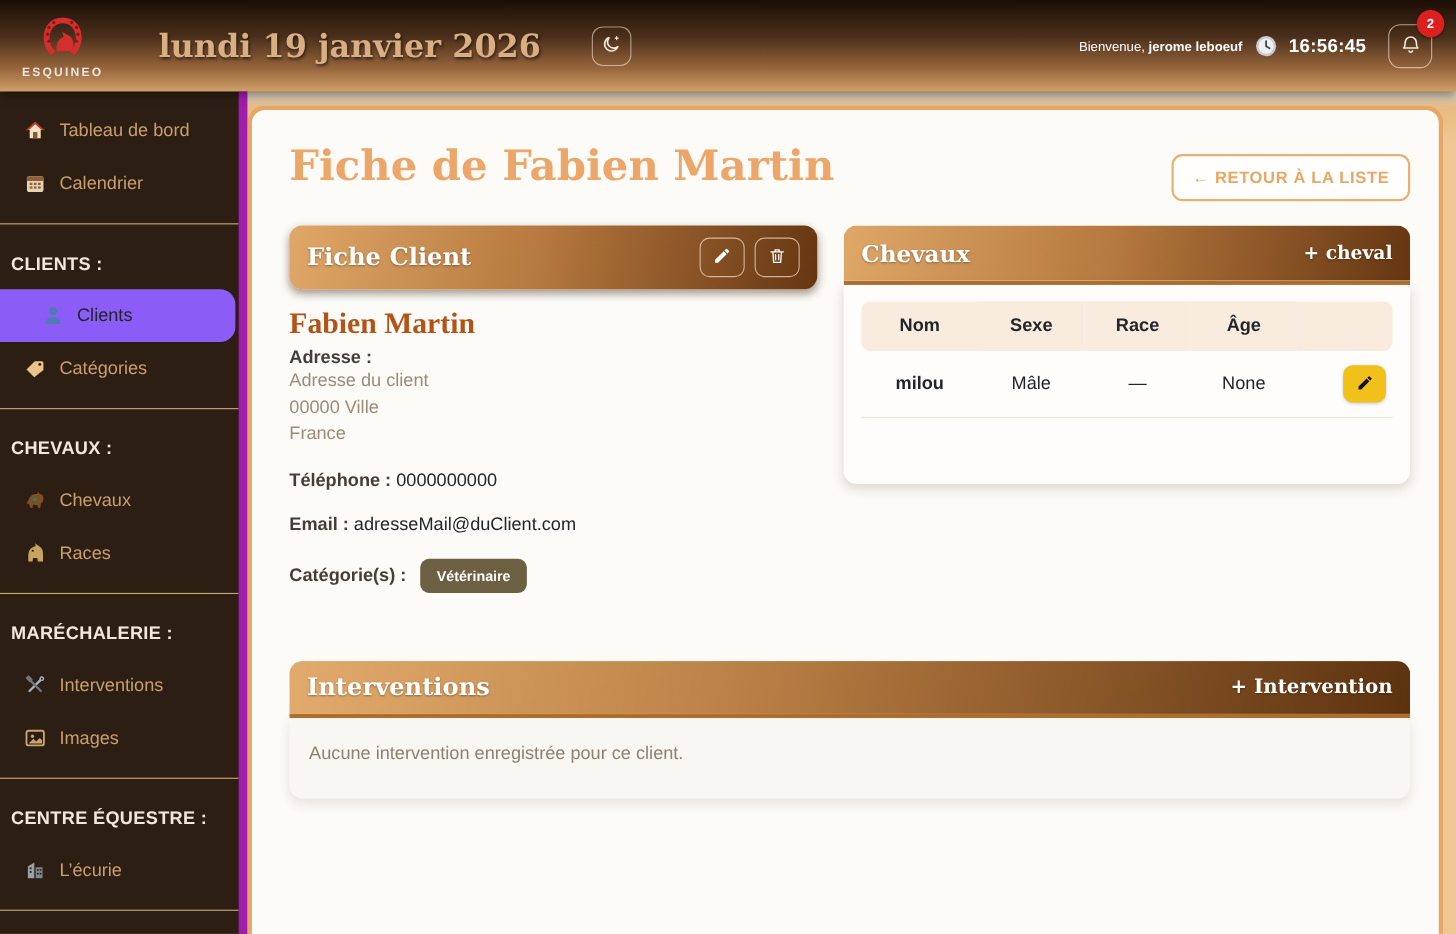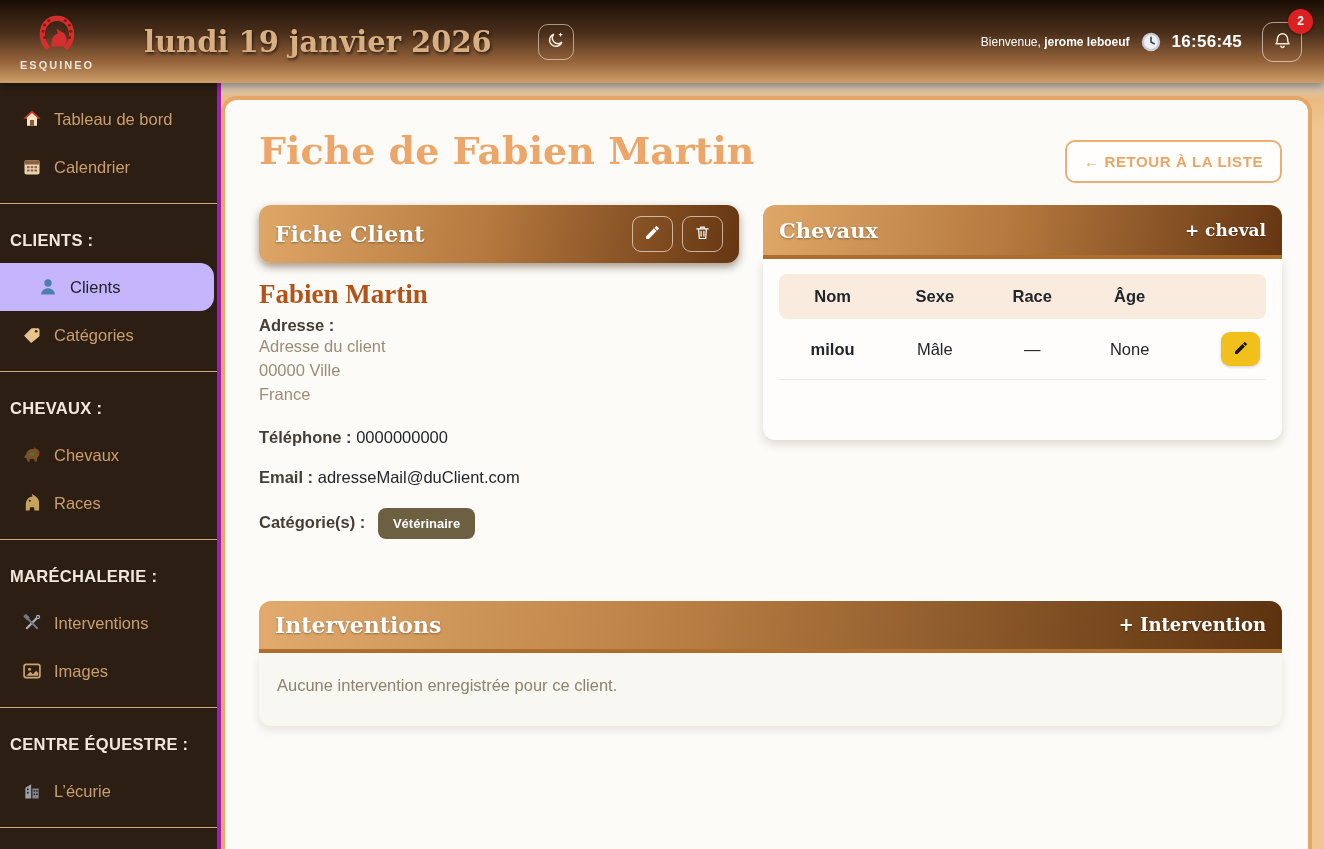--- a/index.html
+++ b/index.html
@@ -28,27 +28,27 @@
     background:transparent;display:flex;align-items:center;justify-content:center;cursor:pointer;}
   .bell-btn svg{width:21px;height:21px;}
   .badge{position:absolute;top:-13px;right:-11px;background:#dc1f1f;color:#fff;font-size:12px;
     font-weight:bold;min-width:25px;height:25px;border-radius:50%;display:flex;align-items:center;
     justify-content:center;box-shadow:0 1px 3px rgba(0,0,0,.4);}
 
   
   .body-row{flex:1;display:flex;min-height:0;}
 
   
-  .sidebar{flex:0 0 217px;background:#2d1e13;border-right:4px solid #a21caf;
+  .sidebar{flex:0 0 217px;background:#2d1e13;border-right:8px solid #a21caf;
     padding-top:12px;overflow:hidden;}
   .side-item{display:flex;align-items:center;gap:12px;padding:13px 6px 13px 22px;
     font-size:16.5px;font-weight:500;color:#c99f6f;cursor:pointer;line-height:22px;}
   .side-item .icon{width:20px;height:20px;flex:0 0 20px;display:inline-flex;}
   .side-item .icon svg{width:20px;height:20px;}
-  .side-item.active{background:#c4b5fd;color:#20242a;border-radius:0 14px 14px 0;
+  .side-item.active{background:#8b5cf6;color:#20242a;border-radius:0 14px 14px 0;
     margin-right:3px;padding-left:38px;font-weight:500;}
   .side-divider{height:1px;background:#c9a87e;margin:12px 0;}
   .side-section{font-size:16.5px;font-weight:bold;color:#f2e8da;padding:15px 6px 13px 10px;letter-spacing:.3px;}
 
   
   .main{flex:1;min-width:0;display:flex;flex-direction:column;padding:13px 12px 0 0;
     background:linear-gradient(180deg,#d6cdc1 0%,#d9c4a8 7px,#eaba80 16px,#f0c794 45px,#f0c794 100%);}
   .panel{flex:1;background:#fcfbf8;border:4px solid #e5a667;border-bottom:none;
     border-radius:16px 16px 0 0;min-height:0;}
   .panel-inner{padding:24px 26px 30px 34px;}

